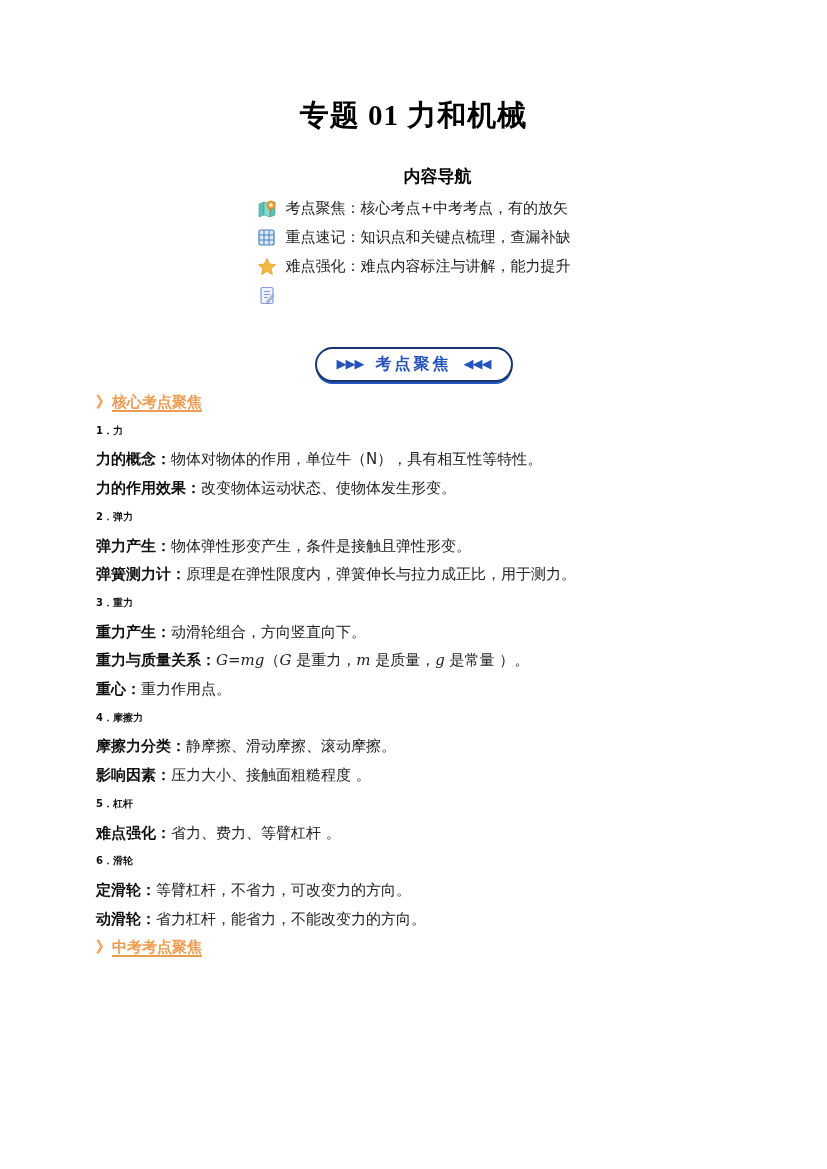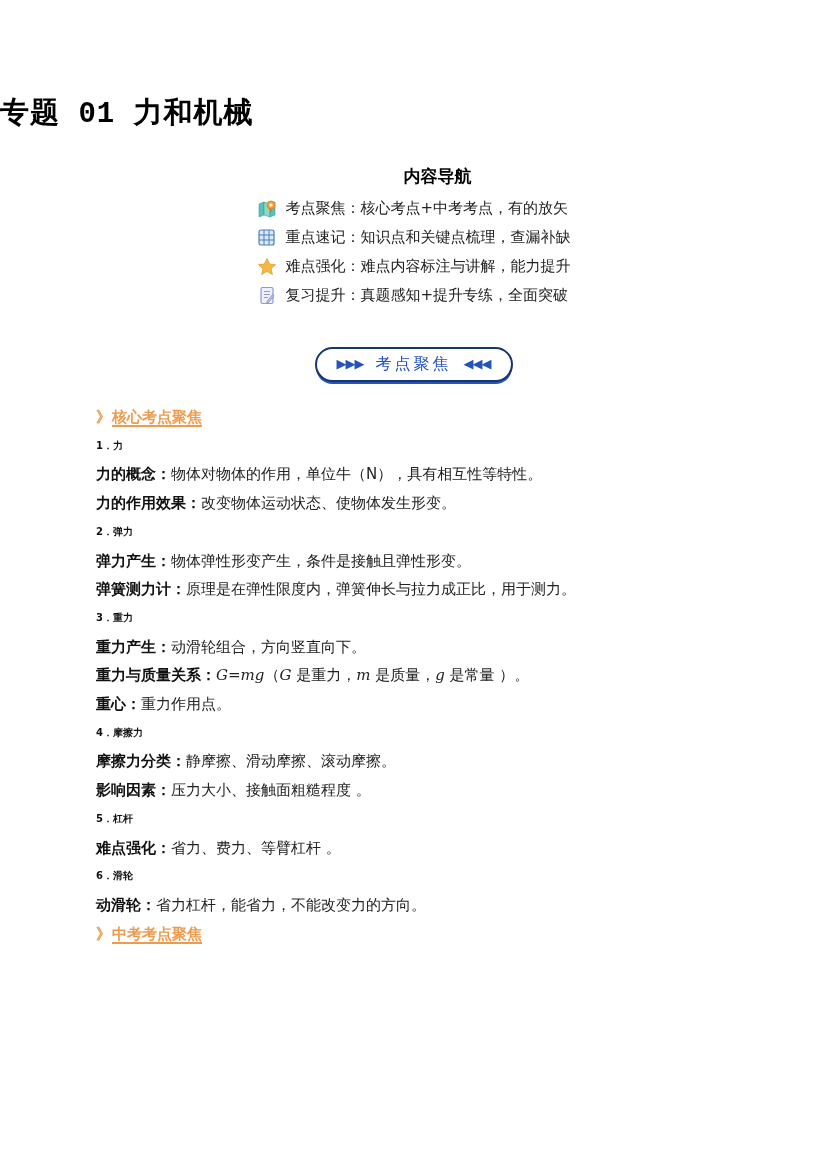--- a/index.html
+++ b/index.html
@@ -8,21 +8,22 @@
     width:827px;height:1169px;
     margin:0 auto;
     background:#ffffff;
     overflow:hidden;
     box-sizing:border-box;
     padding-top:98px;
     font-family:"DejaVu Sans","Liberation Sans",sans-serif;
     color:#1a1a1a;
   }
   .doc-title{
-    font-family:Liberation Mono, monospace;
+    text-align:center;
+    font-family:Liberation Serif, serif;
     font-weight:700;
     font-size:29px;
     line-height:34px;
     letter-spacing:1px;
     color:#000;
   }
   .nav-heading{
     margin-top:33px;
     text-align:center;
     font-weight:700;
@@ -69,27 +70,27 @@
     box-shadow:0 3px 0 -1px #2453BC;
   }
   .banner .arrows{
     color:#2453BC;
     font-size:13px;
     letter-spacing:-1px;
     line-height:18px;
   }
   .banner .banner-label{
     color:#2453BC;
-    font-weight:400;
+    font-weight:700;
     font-size:16px;
     letter-spacing:3px;
     line-height:20px;
   }
   .content{
-    margin-top:21px;
+    margin-top:6px;
     padding-left:96px;
     padding-right:90px;
   }
   .accent-heading{
     font-size:15px;
     font-weight:700;
     line-height:28.7px;
     color:#ED9B4F;
   }
   .accent-heading .marker{
@@ -170,21 +171,20 @@
       <span>难点强化：难点内容标注与讲解，能力提升</span>
     </li>
     <li class="nav-row">
       <span class="nav-icon">
           <svg width="18" height="19" viewBox="0 0 18 19">
             <rect x="3" y="1.5" width="12" height="16" rx="1.5" fill="#eef0fb" stroke="#8c9bd6" stroke-width="1.2"></rect>
             <path d="M6 5.5 H12 M6 8.5 H12 M6 11.5 H10" stroke="#8c9bd6" stroke-width="1"></path>
             <path d="M9 15.5 L14.5 8.5 L16 9.7 L10.5 16.5 L8.8 16.9 Z" fill="#b9c3ea" stroke="#7886c4" stroke-width="0.7"></path>
           </svg>
         </span>
-      <span>复习提升：真题感知+提升专练，全面突破</span>
     </li>
   </ul>
 
   <div class="banner-wrap">
     <div class="banner">
       <span class="arrows">▶▶▶</span>
       <span class="banner-label">考点聚焦</span>
       <span class="arrows">◀◀◀</span>
     </div>
   </div>
@@ -205,20 +205,21 @@
         <div class="section-number">3．重力</div>
         <div class="content-line"><span class="term-label">重力产生：</span><span class="run-plain">动滑轮组合，方向竖直向下。</span></div>
         <div class="content-line"><span class="term-label">重力与质量关系：</span><span class="run-var">G</span><span class="run-plain">=</span><span class="run-var">mg</span><span class="run-plain">（</span><span class="run-var">G</span><span class="run-plain"> 是重力，</span><span class="run-var">m</span><span class="run-plain"> 是质量，</span><span class="run-var">g</span><span class="run-plain"> 是常量 ）。</span></div>
         <div class="content-line"><span class="term-label">重心：</span><span class="run-plain">重力作用点。</span></div>
         <div class="section-number">4．摩擦力</div>
         <div class="content-line"><span class="term-label">摩擦力分类：</span><span class="run-plain">静摩擦、滑动摩擦、滚动摩擦。</span></div>
         <div class="content-line"><span class="term-label">影响因素：</span><span class="run-plain">压力大小、接触面粗糙程度 。</span></div>
         <div class="section-number">5．杠杆</div>
         <div class="content-line"><span class="term-label">难点强化：</span><span class="run-plain">省力、费力、等臂杠杆 。</span></div>
         <div class="section-number">6．滑轮</div>
+        <div class="content-line"><span class="term-label">定滑轮：</span><span class="run-plain">等臂杠杆，不省力，可改变力的方向。</span></div>
         <div class="content-line"><span class="term-label">动滑轮：</span><span class="run-plain">省力杠杆，能省力，不能改变力的方向。</span></div>
       </div>
 
     <div class="accent-heading">
       <span class="marker">》</span><span class="accent-link">中考考点聚焦</span>
     </div>
 
   </div>
 </div>
 

